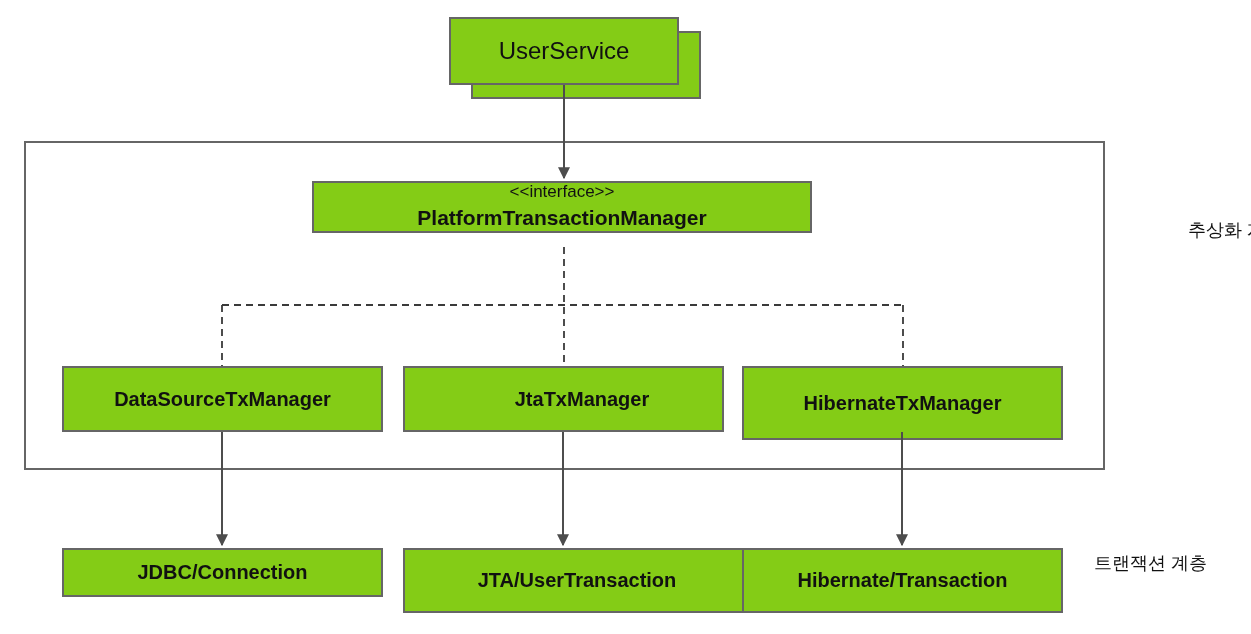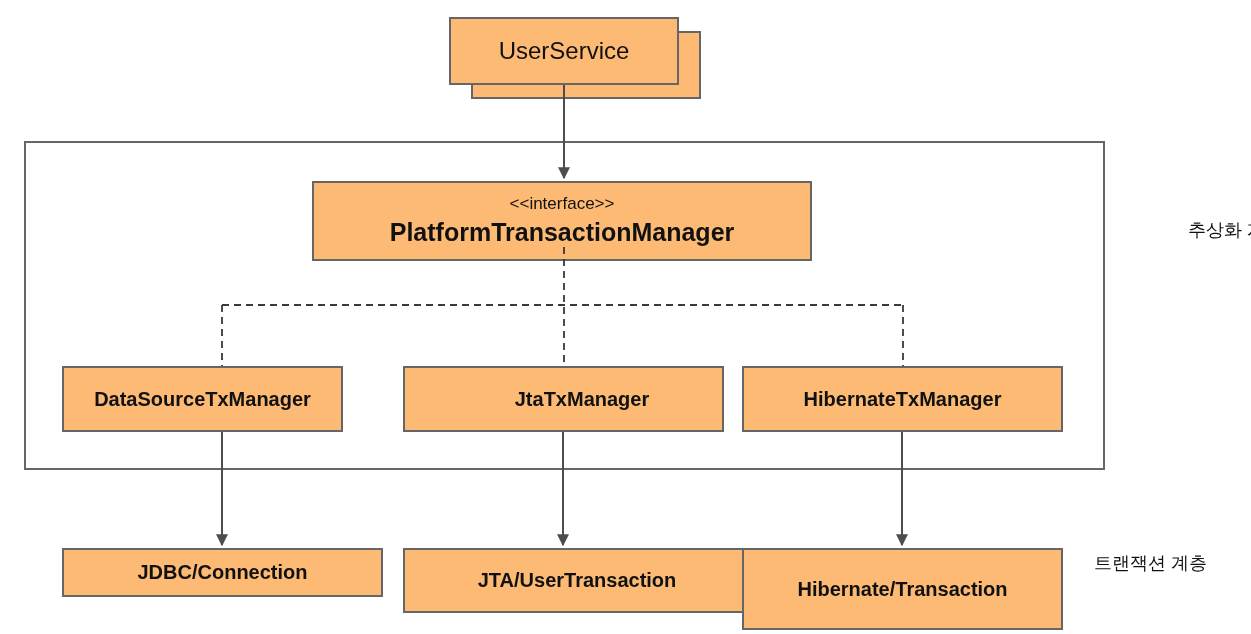--- a/index.html
+++ b/index.html
@@ -14,21 +14,21 @@
     position: relative;
     overflow: hidden;
     color: #111111;
   }
   .canvas {
     position: absolute;
     inset: 0;
   }
   .node {
     position: absolute;
-    background: #fdba74;
+    background: #84cc16;
     border: 2px solid #666666;
     box-sizing: border-box;
     display: flex;
     align-items: center;
     justify-content: center;
     text-align: center;
     color: #111111;
     white-space: nowrap;
   }
   .node.stack-back {
@@ -44,21 +44,21 @@
   }
   .node.iface {
     flex-direction: column;
     line-height: 1.35;
   }
   .iface .stereotype {
     font-size: 17px;
     font-weight: 400;
   }
   .iface .iface-name {
-    font-size: 25px;
+    font-size: 21px;
     font-weight: bold;
   }
   .boundary {
     position: absolute;
     border: 2px solid #666666;
     box-sizing: border-box;
     background: transparent;
   }
   .layer-label {
     position: absolute;
@@ -82,42 +82,42 @@
 
   <div class="node stack-back" style="left:471px; top:31px; width:230px; height:68px;"></div>
 
   <div class="node title" style="left:449px; top:17px; width:230px; height:68px;">
     <span>UserService</span>
   </div>
 
 
   <div class="layer-label" style="left:1188px; top:170px;margin-top:48px;">추상화 계층</div>
 
-  <div class="node iface" style="left:312px; top:181px; width:500px; height:80px;">
+  <div class="node iface" style="left:312px; top:181px; width:500px; height:52px;">
     <span class="stereotype">&lt;&lt;interface&gt;&gt;</span>
     <span class="iface-name">PlatformTransactionManager</span>
   </div>
 
-  <div class="node bold" style="left:62px; top:366px; width:281px; height:66px;">
+  <div class="node bold" style="left:62px; top:366px; width:321px; height:66px;">
     <span>DataSourceTxManager</span>
   </div>
   <div class="node bold" style="left:403px; top:366px; width:321px; height:66px;padding-left:37px;">
     <span>JtaTxManager</span>
   </div>
-  <div class="node bold" style="left:742px; top:366px; width:321px; height:66px;">
+  <div class="node bold" style="left:742px; top:366px; width:321px; height:74px;">
     <span>HibernateTxManager</span>
   </div>
 
   <div class="node bold" style="left:62px; top:548px; width:321px; height:49px;">
     <span>JDBC/Connection</span>
   </div>
   <div class="node bold" style="left:403px; top:548px; width:348px; height:65px;">
     <span>JTA/UserTransaction</span>
   </div>
-  <div class="node bold" style="left:742px; top:548px; width:321px; height:82px;">
+  <div class="node bold" style="left:742px; top:548px; width:321px; height:65px;">
     <span>Hibernate/Transaction</span>
   </div>
 
   <div class="layer-label" style="left:1085px; top:551px;margin-left:9px;">트랜잭션 계층</div>
 
   <svg class="connectors" width="1251" height="634" viewBox="0 0 1251 634">
     <defs>
       <marker id="arrowhead" viewBox="0 0 10 10" refX="9" refY="5" markerWidth="6" markerHeight="6" orient="auto">
         <path d="M0,0 L10,5 L0,10 Z" fill="#4d4d4d"></path>
       </marker>

